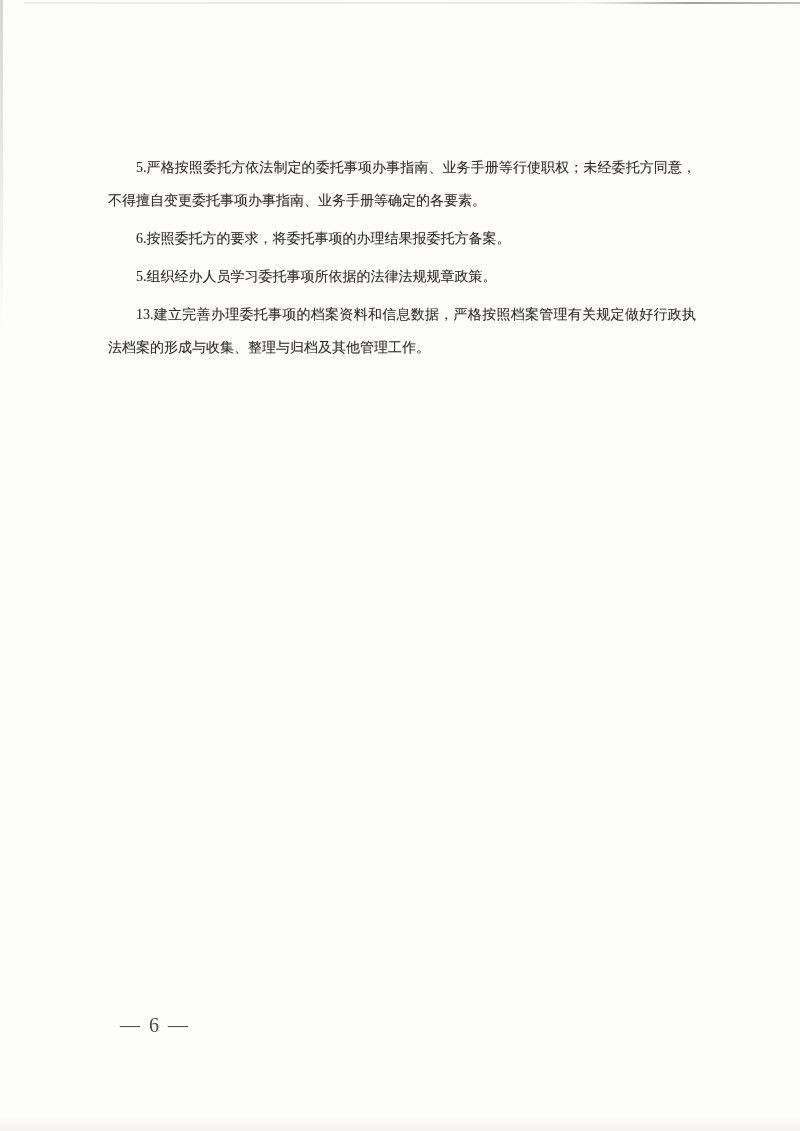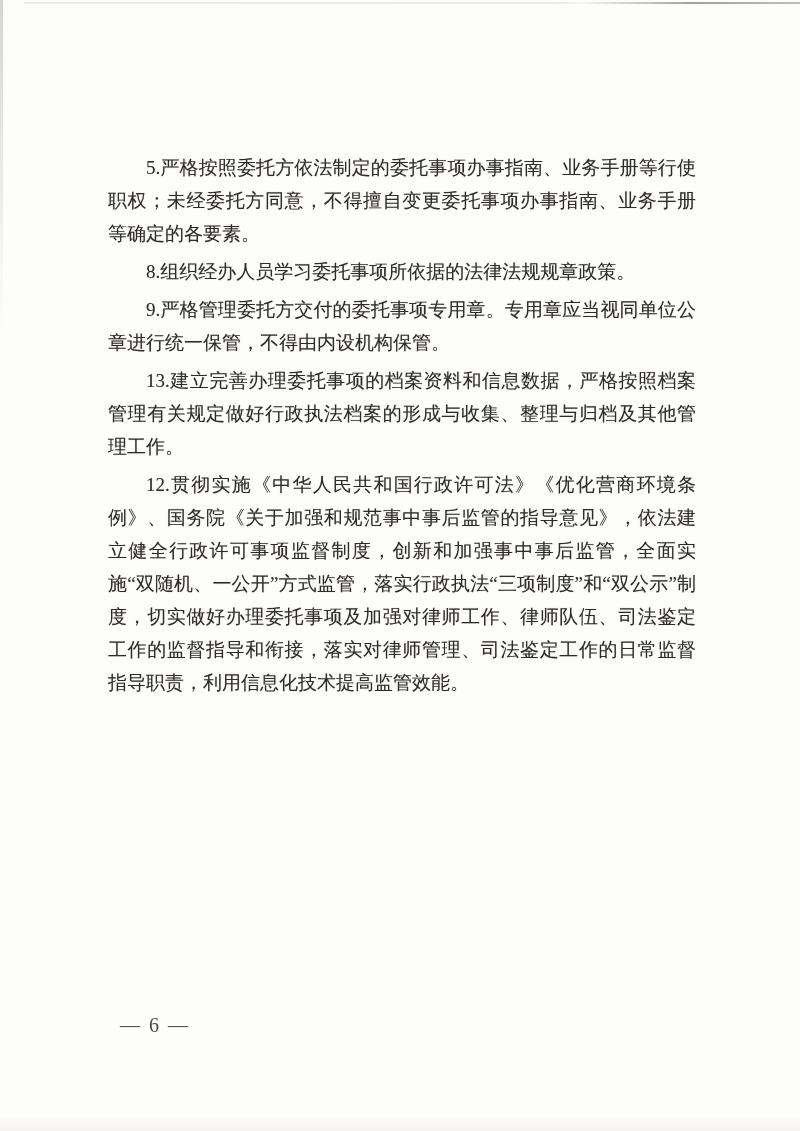--- a/index.html
+++ b/index.html
@@ -47,21 +47,21 @@
     height: 14px;
     background: linear-gradient(to bottom,
       rgba(190,184,188,0.0),
       rgba(190,184,188,0.16));
   }
   .content {
     position: absolute;
     left: 108px;
     top: 151px;
     width: 588px;
-    font-size: 19px;
+    font-size: 14px;
     line-height: 33px;
     color: #2e2c29;
     text-align: justify;
     text-justify: inter-ideograph;
   }
   .content p {
     margin: 0 0 5px 0;
     text-indent: 2em;
     text-shadow: 0 0 1px rgba(46,44,41,0.28);
   }
@@ -79,21 +79,20 @@
 <body>
 
 <div class="page">
 
   <div class="scan-edge-top"></div>
   <div class="scan-edge-left"></div>
   <div class="scan-shade-bottom"></div>
 
   <div class="content">
     <p>5.严格按照委托方依法制定的委托事项办事指南、业务手册等行使职权；未经委托方同意，不得擅自变更委托事项办事指南、业务手册等确定的各要素。</p>
-    <p>8.组织经办人员学习委托事项所依据的法律法规规章政策。</p>
-    <p>9.严格管理委托方交付的委托事项专用章。专用章应当视同单位公章进行统一保管，不得由内设机构保管。</p>
+    <p>6.按照委托方的要求，将委托事项的办理结果报委托方备案。</p>
+    <p>5.组织经办人员学习委托事项所依据的法律法规规章政策。</p>
     <p>13.建立完善办理委托事项的档案资料和信息数据，严格按照档案管理有关规定做好行政执法档案的形成与收集、整理与归档及其他管理工作。</p>
-    <p>12.贯彻实施《中华人民共和国行政许可法》《优化营商环境条例》、国务院《关于加强和规范事中事后监管的指导意见》，依法建立健全行政许可事项监督制度，创新和加强事中事后监管，全面实施“双随机、一公开”方式监管，落实行政执法“三项制度”和“双公示”制度，切实做好办理委托事项及加强对律师工作、律师队伍、司法鉴定工作的监督指导和衔接，落实对律师管理、司法鉴定工作的日常监督指导职责，利用信息化技术提高监管效能。</p>
   </div>
 
   <div class="page-footer">— 6 —</div>
 
 </div>
 
 </body></html>

